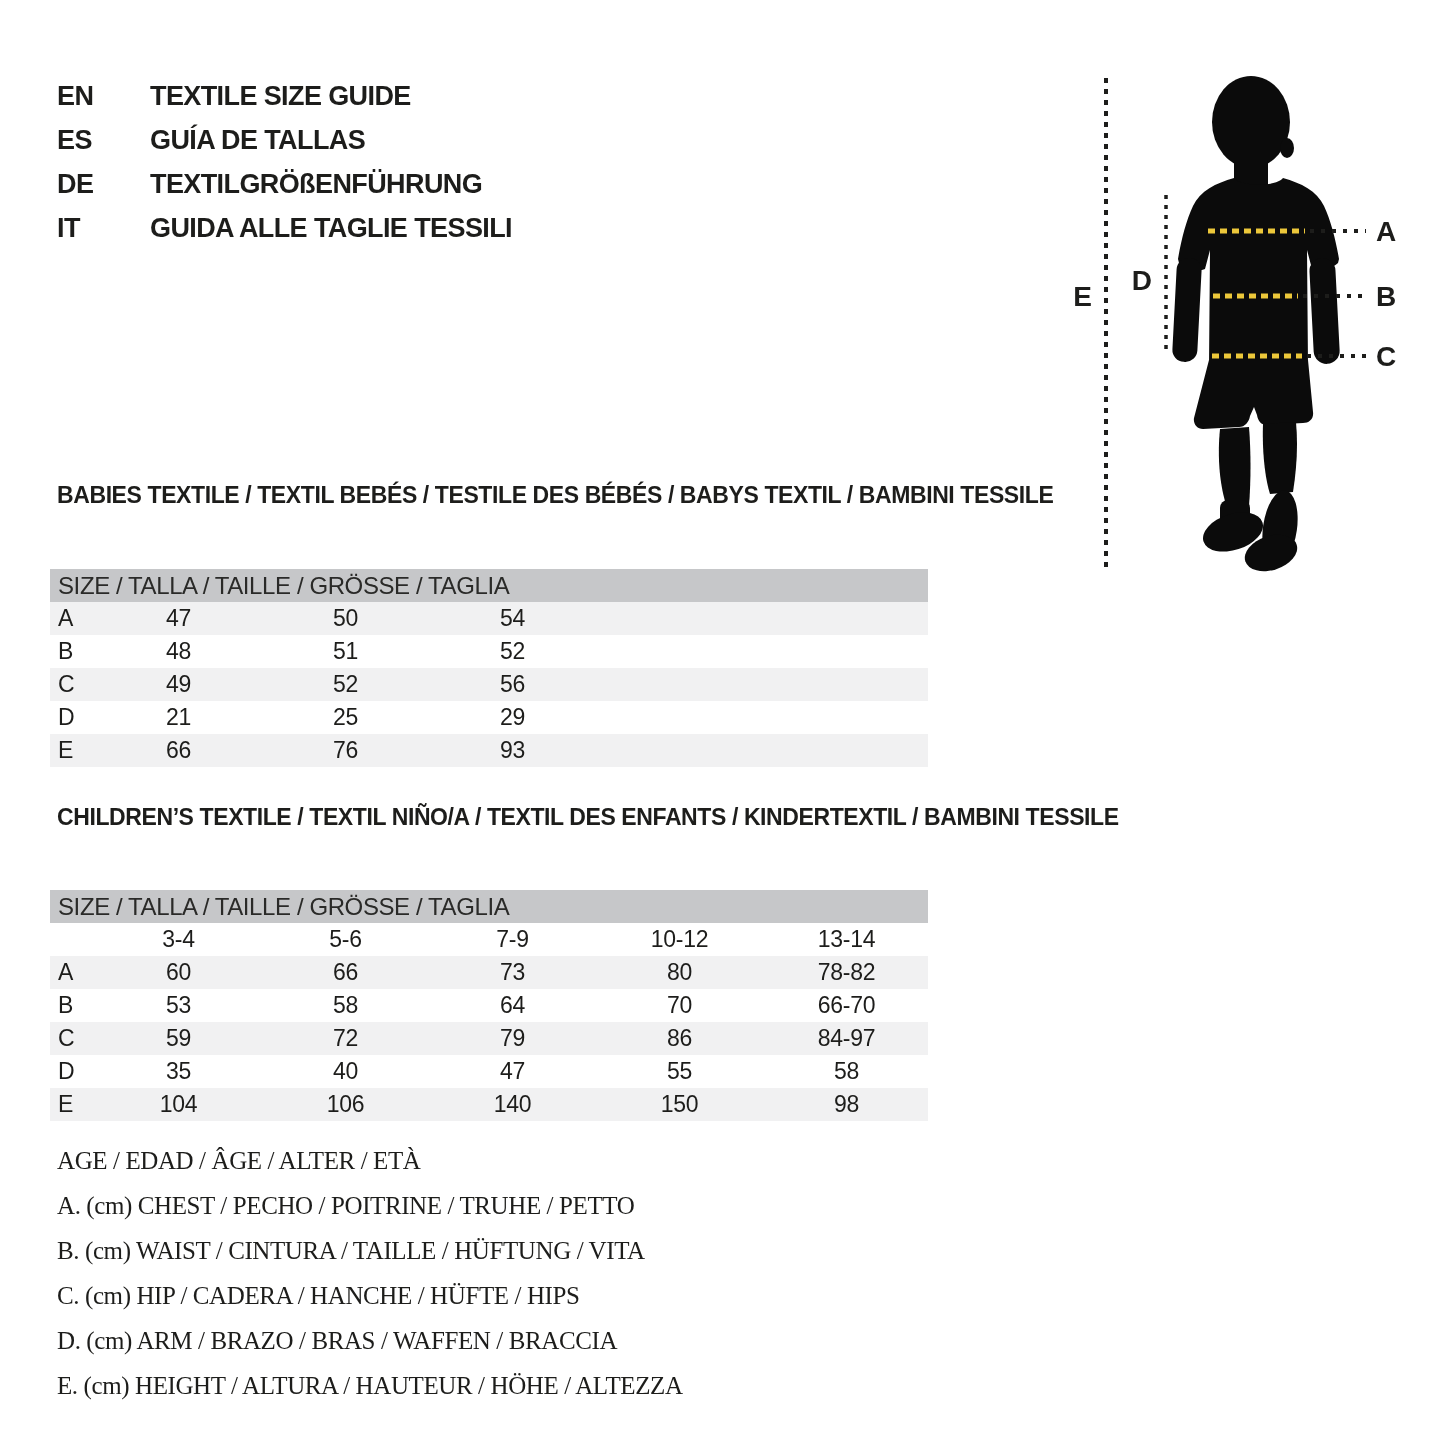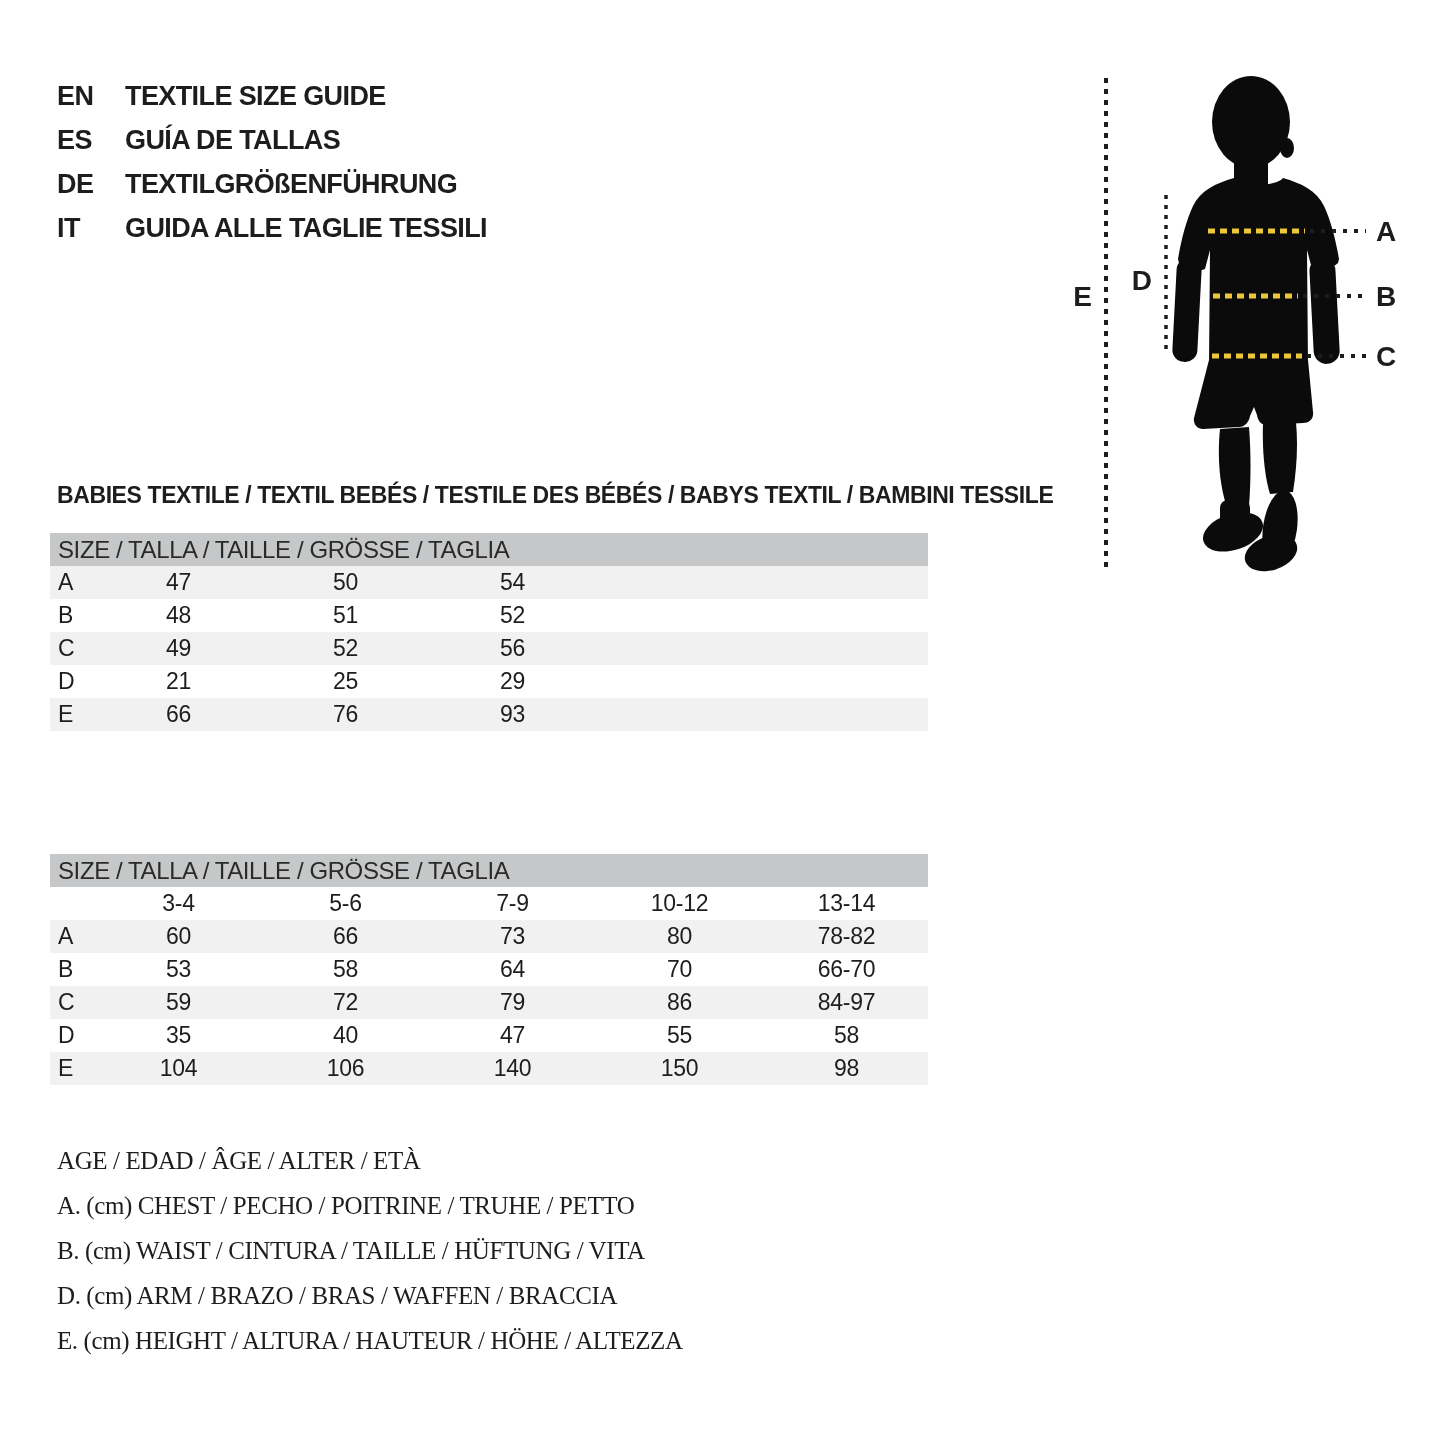--- a/index.html
+++ b/index.html
@@ -5,33 +5,33 @@
   html,body { margin:0; padding:0; background:#ffffff; }
   body {
     width:1445px; height:1445px;
     font-family:"Liberation Sans", sans-serif;
     color:#1d1d1b;
   }
   .page { position:relative; width:1445px; height:1445px; overflow:hidden; background:#fff; }
 
   
   .langs { position:absolute; left:57px; top:74px; }
-  .lang-row { display:flex; height:44px; align-items:center; font-weight:bold; font-size:27px; letter-spacing:-0.6px; white-space:nowrap; }
+  .lang-row { display:flex; height:44px; align-items:center; font-weight:bold; font-size:27px; letter-spacing:-0.6px; white-space:nowrap;gap:25px; }
   .lang-code { width:68px; flex:0 0 68px; }
 
   
   .section-title { position:absolute; left:57px; font-weight:bold; font-size:23px; letter-spacing:-0.4px; white-space:nowrap; }
   #babies-title { top:482px; }
   #children-title { top:804px; }
 
   
   .size-table { position:absolute; left:50px; width:878px; }
   #babies-table { top:533px; }
   #children-table { top:854px; }
-  .size-bar { height:33px; background:#c6c7c9; display:flex; align-items:center; padding-left:8px; box-sizing:border-box; font-size:24px; letter-spacing:-0.4px; color:#2a2a28; }
+  .size-bar { height:33px; background:#c6c7c9; display:flex; align-items:center; padding-left:8px; box-sizing:border-box; font-size:24px; letter-spacing:-0.4px; color:#2a2a28;margin-top:36px; }
   .trow { display:flex; height:33px; align-items:center; font-size:23px; letter-spacing:-0.3px; }
   .trow.striped { background:#f1f1f2; }
   .tcell-label { width:45px; flex:0 0 45px; padding-left:8px; box-sizing:border-box; }
   .tcell { width:167px; flex:0 0 167px; text-align:center; }
 
   
   .legend { position:absolute; left:57px; top:1138px;font-family:Liberation Serif, serif; }
   .legend-line { height:45px; display:flex; align-items:center; font-size:25px; letter-spacing:-0.4px; white-space:nowrap; }
 
   
@@ -159,20 +159,21 @@
         </div>
         <div class="trow striped">
           <div class="tcell-label">E</div>
           <div class="tcell">66</div>
           <div class="tcell">76</div>
           <div class="tcell">93</div>
         </div>
       </div>
   </div>
 
+  <div class="section-title" id="children-title">CHILDREN’S TEXTILE / TEXTIL NIÑO/A / TEXTIL DES ENFANTS / KINDERTEXTIL / BAMBINI TESSILE</div>
   <div class="size-table" id="children-table">
     <div class="size-bar">SIZE / TALLA / TAILLE / GRÖSSE / TAGLIA</div>
     <div>
         <div class="trow">
           <div class="tcell-label"></div>
           <div class="tcell">3-4</div>
           <div class="tcell">5-6</div>
           <div class="tcell">7-9</div>
           <div class="tcell">10-12</div>
           <div class="tcell">13-14</div>
@@ -218,18 +219,19 @@
           <div class="tcell">98</div>
         </div>
       </div>
   </div>
 
   <div class="legend">
     <div class="legend-line">AGE / EDAD / ÂGE / ALTER / ETÀ</div>
     <div>
         <div class="legend-line">A. (cm) CHEST / PECHO / POITRINE / TRUHE / PETTO</div>
         <div class="legend-line">B. (cm) WAIST / CINTURA / TAILLE / HÜFTUNG / VITA</div>
+        <div class="legend-line">C. (cm) HIP / CADERA / HANCHE / HÜFTE / HIPS</div>
         <div class="legend-line">D. (cm) ARM / BRAZO / BRAS / WAFFEN / BRACCIA</div>
         <div class="legend-line">E. (cm) HEIGHT / ALTURA / HAUTEUR / HÖHE / ALTEZZA</div>
       </div>
   </div>
 
 </div>
 
 </body></html>

